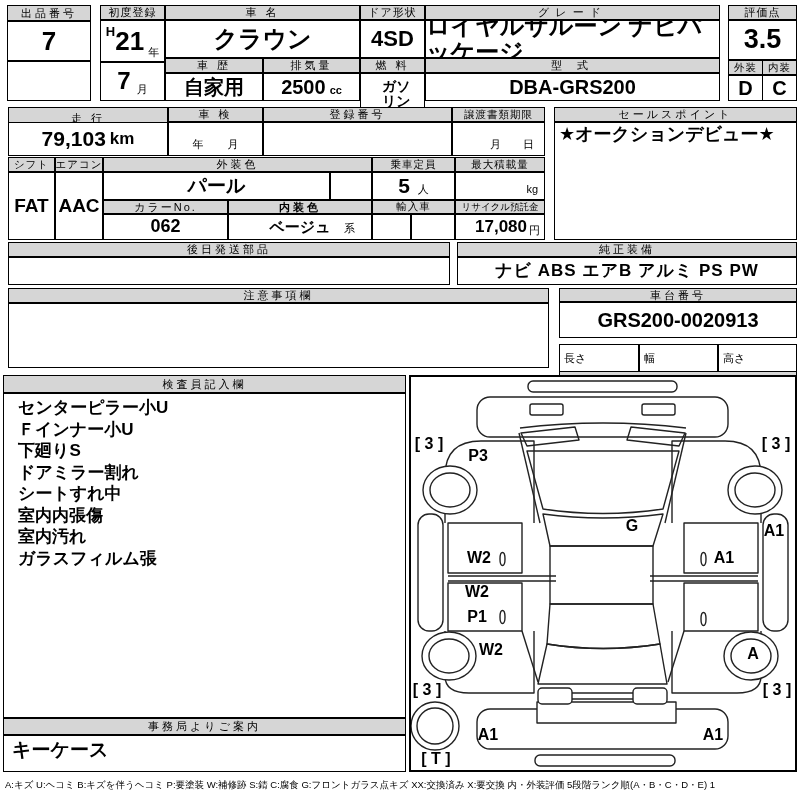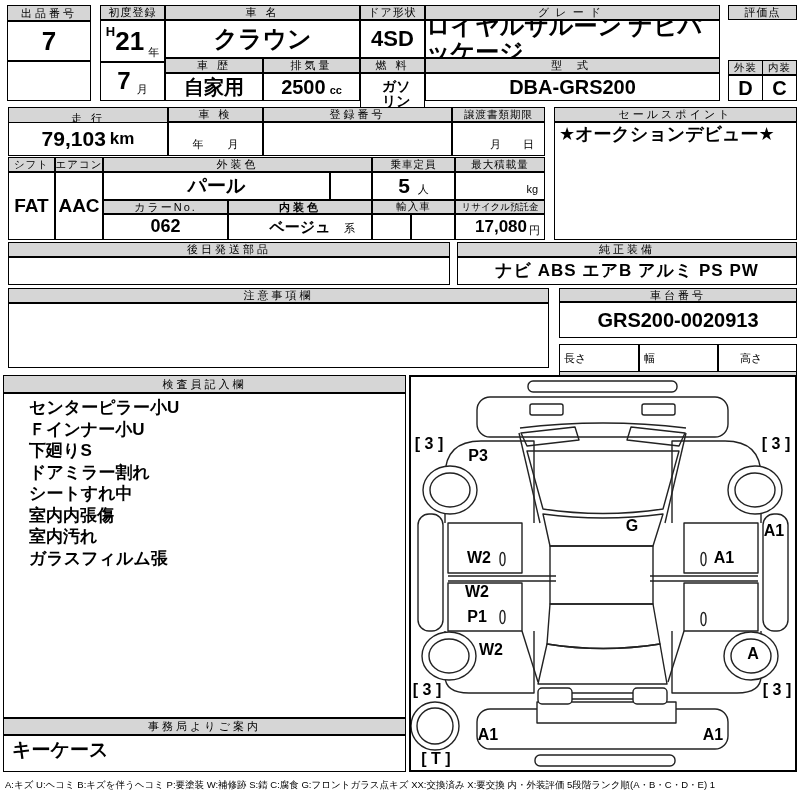--- a/index.html
+++ b/index.html
@@ -53,20 +53,21 @@
   <div class="c vl" style="left:360px;top:20px;width:65px;height:38px;font-size:22px;">4SD</div>
   <div class="c hd" style="left:360px;top:58px;width:65px;height:15px;">燃 料</div>
   <div class="c vl" style="left:360px;top:73px;width:65px;height:42px;font-size:14px;padding-left:21px;">ガソリン</div>
 
   <div class="c hd" style="left:425px;top:5px;width:295px;height:15px;letter-spacing:6px;">グレード</div>
   <div class="c vl" style="left:425px;top:20px;width:295px;height:38px;font-size:24px;">ロイヤルサルーン ナビパッケージ</div>
   <div class="c hd" style="left:425px;top:58px;width:295px;height:15px;letter-spacing:6px;">型 式</div>
   <div class="c vl" style="left:425px;top:73px;width:295px;height:28px;font-size:20px;">DBA-GRS200</div>
 
   <div class="c hd" style="left:728px;top:5px;width:69px;height:15px;letter-spacing:1px;">評価点</div>
+  <div class="c vl" style="left:728px;top:20px;width:69px;height:40px;font-size:27px;">3.5</div>
   <div class="c hds" style="left:728px;top:60px;width:35px;height:15px;">外装</div>
   <div class="c hds" style="left:762px;top:60px;width:35px;height:15px;">内装</div>
   <div class="c vl" style="left:728px;top:75px;width:35px;height:26px;font-size:20px;">D</div>
   <div class="c vl" style="left:762px;top:75px;width:35px;height:26px;font-size:20px;">C</div>
 
   <div class="c hd" style="left:8px;top:107px;width:160px;height:22px;">走 行</div>
   <div class="c vl" style="left:8px;top:122px;width:160px;height:34px;">
     <span style="font-size:21px;">79,103</span>
       <span style="font-size:17px;margin-left:4px;">km</span>
   </div>
@@ -127,24 +128,24 @@
   <div class="c vl" style="left:457px;top:257px;width:340px;height:28px;font-size:17px;letter-spacing:1px;">ナビ ABS エアB アルミ PS PW</div>
 
   <div class="c hd" style="left:8px;top:288px;width:541px;height:15px;">注意事項欄</div>
   <div class="c" style="left:8px;top:303px;width:541px;height:65px;"></div>
 
   <div class="c hd" style="left:559px;top:288px;width:238px;height:14px;">車台番号</div>
   <div class="c vl" style="left:559px;top:302px;width:238px;height:36px;font-size:20px;">GRS200-0020913</div>
   <div class="c hd" style="left:559px;top:330px;width:238px;height:32px;margin-top:39px;">諸 元</div>
   <div class="c small left" style="left:559px;top:344px;width:80px;height:28px;padding-left:4px;">長さ</div>
   <div class="c small left" style="left:639px;top:344px;width:79px;height:28px;padding-left:4px;">幅</div>
-  <div class="c small left" style="left:718px;top:344px;width:79px;height:28px;padding-left:21px;">高さ</div>
+  <div class="c small left" style="left:718px;top:344px;width:79px;height:28px;padding-left:4px;">高さ</div>
 
   <div class="c hd" style="left:3px;top:375px;width:403px;height:18px;">検査員記入欄</div>
-  <div class="c" style="left:3px;top:393px;width:403px;height:325px;flex-direction:column;align-items:flex-start;justify-content:flex-start;padding:3px 25px;">
+  <div class="c" style="left:3px;top:393px;width:403px;height:325px;flex-direction:column;align-items:flex-start;justify-content:flex-start;padding:3px 14px;">
     <div class="insp-line">センターピラー小U</div>
     <div class="insp-line">Ｆインナー小U</div>
     <div class="insp-line">下廻りS</div>
     <div class="insp-line">ドアミラー割れ</div>
     <div class="insp-line">シートすれ中</div>
     <div class="insp-line">室内内張傷</div>
     <div class="insp-line">室内汚れ</div>
     <div class="insp-line">ガラスフィルム張</div>
   </div>
   <div class="c hd" style="left:3px;top:718px;width:403px;height:17px;">事務局よりご案内</div>

